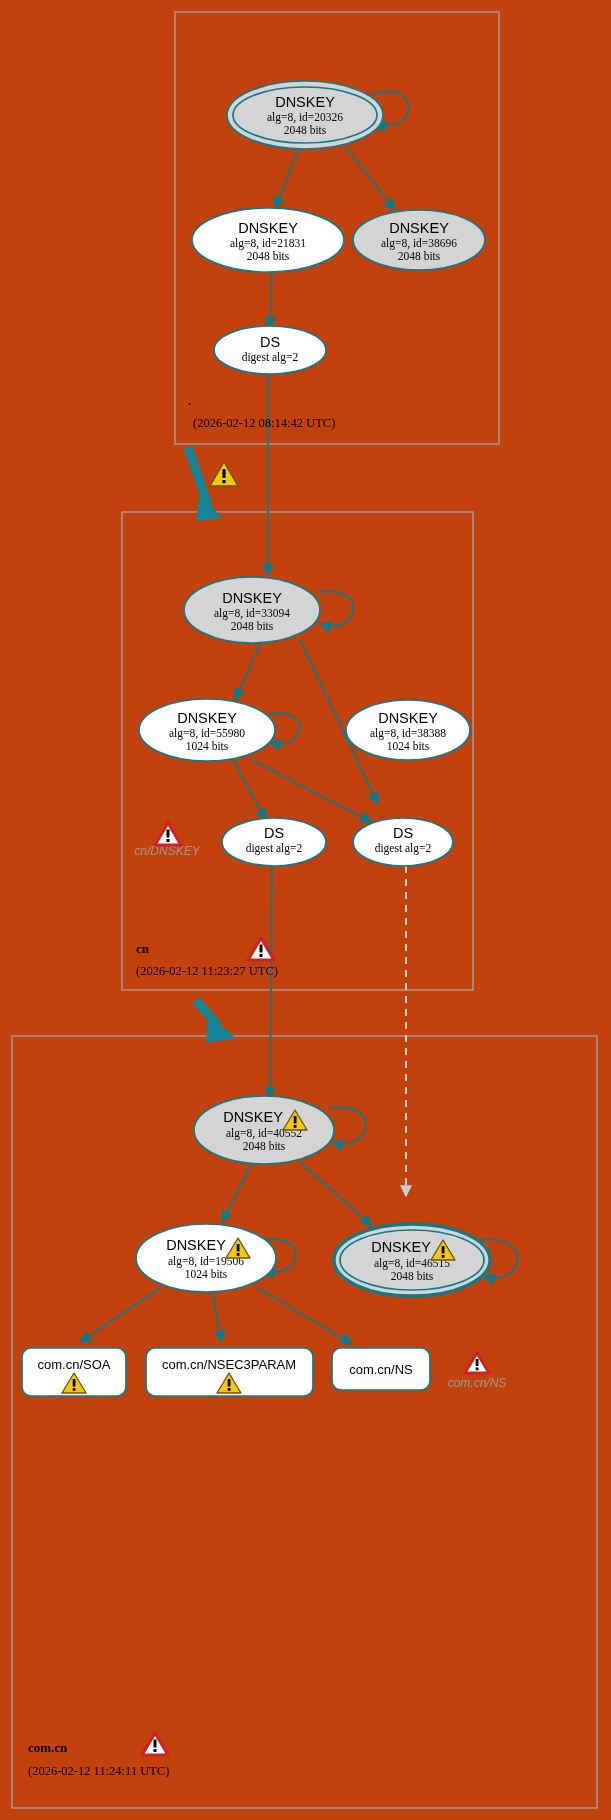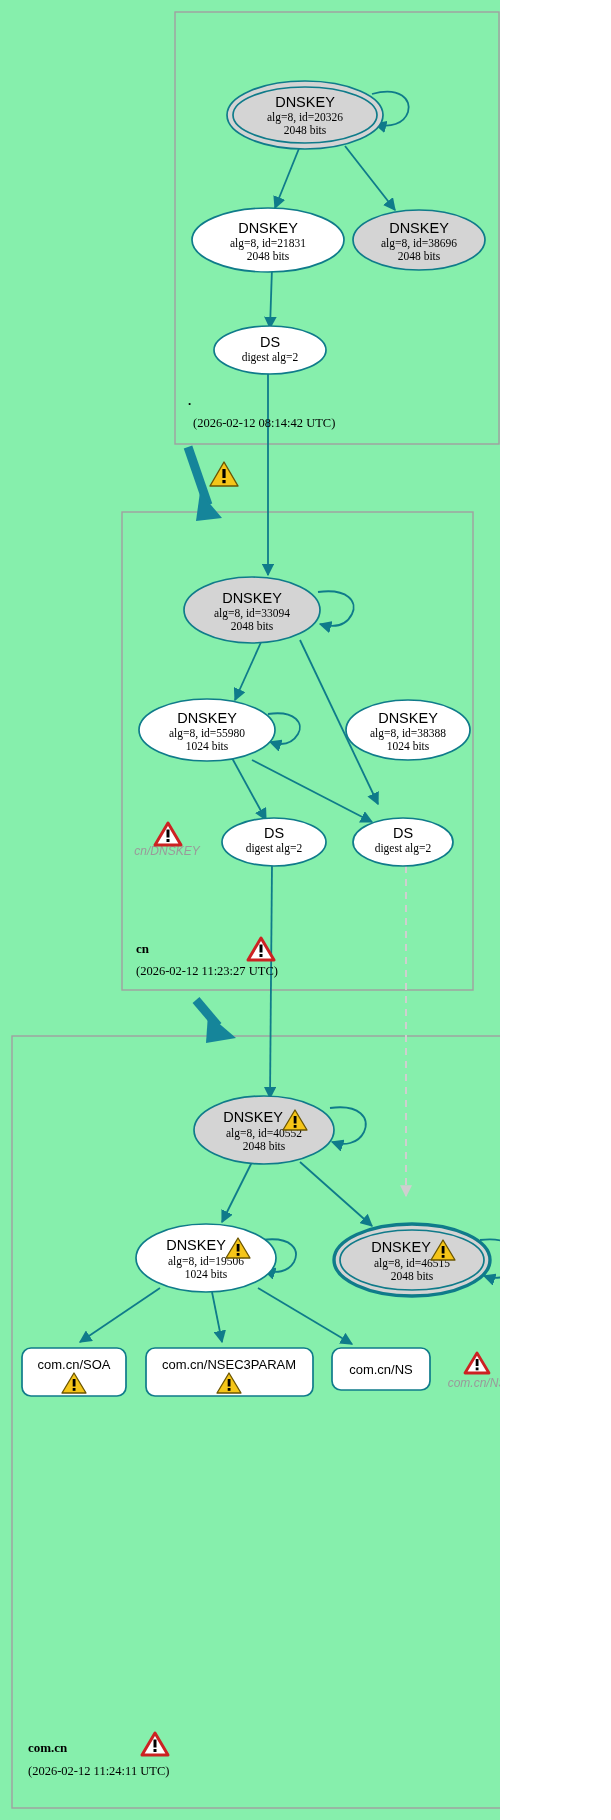--- a/index.html
+++ b/index.html
@@ -3,24 +3,24 @@
 <meta charset="utf-8">
 <style>
   * { box-sizing: border-box; }
   html, body {
     margin: 0; padding: 0;
     background: #ffffff;
     font-family: "Liberation Sans", sans-serif;
   }
   #canvas {
     position: relative;
-    width: 500px;
+    width: 611px;
     height: 1820px;
     overflow: hidden;
-    background: #86efac;
+    background: #c2410c;
   }
   svg.layer {
     position: absolute;
     top: 0; left: 0;
     width: 611px;
     height: 1820px;
     pointer-events: none;
   }
   svg.layer * { pointer-events: auto; }
 

